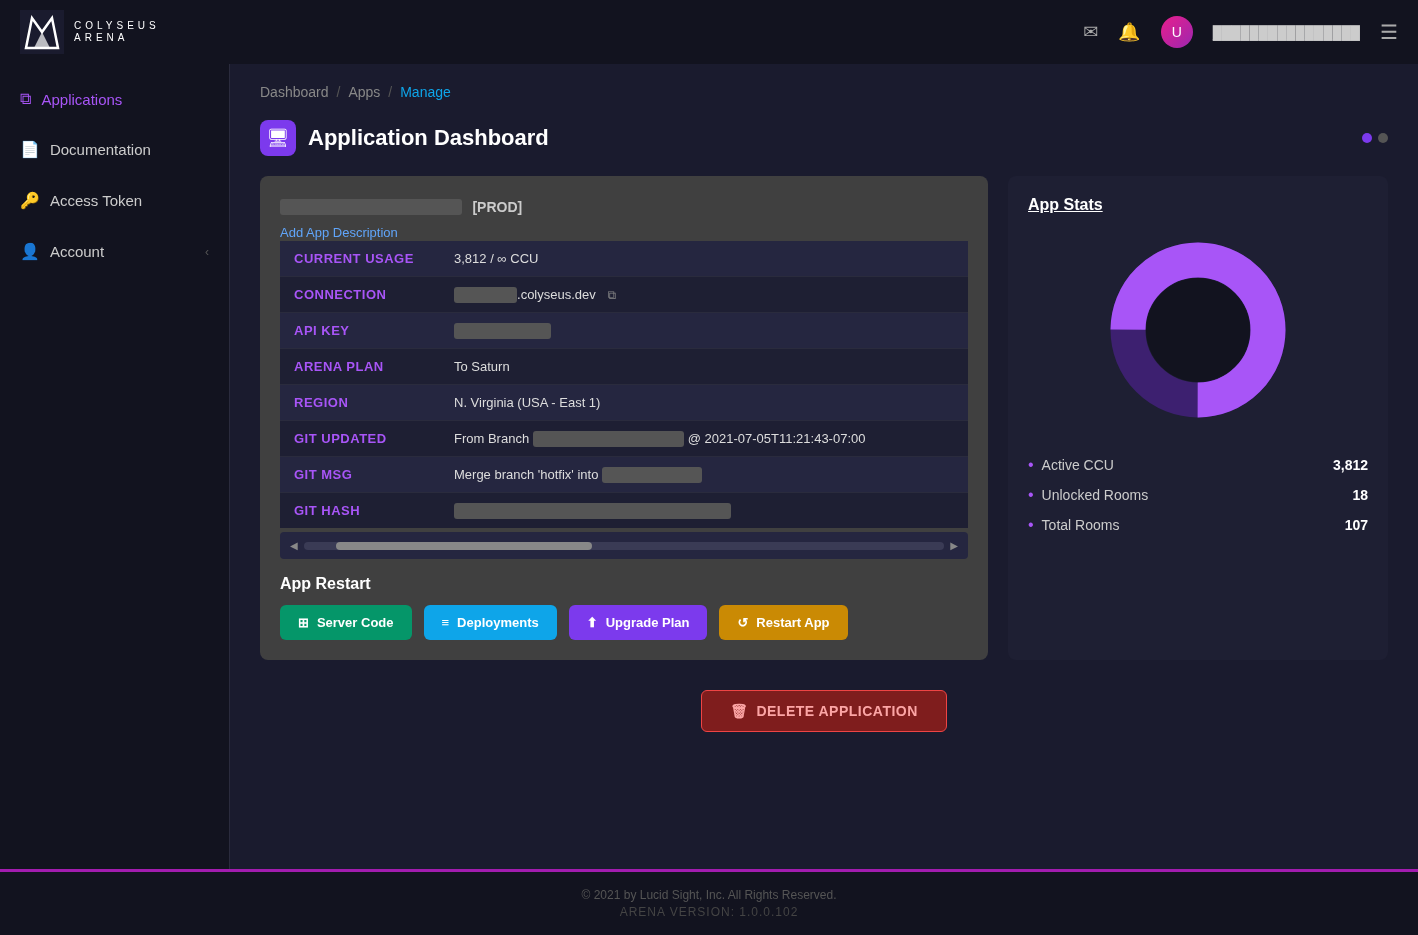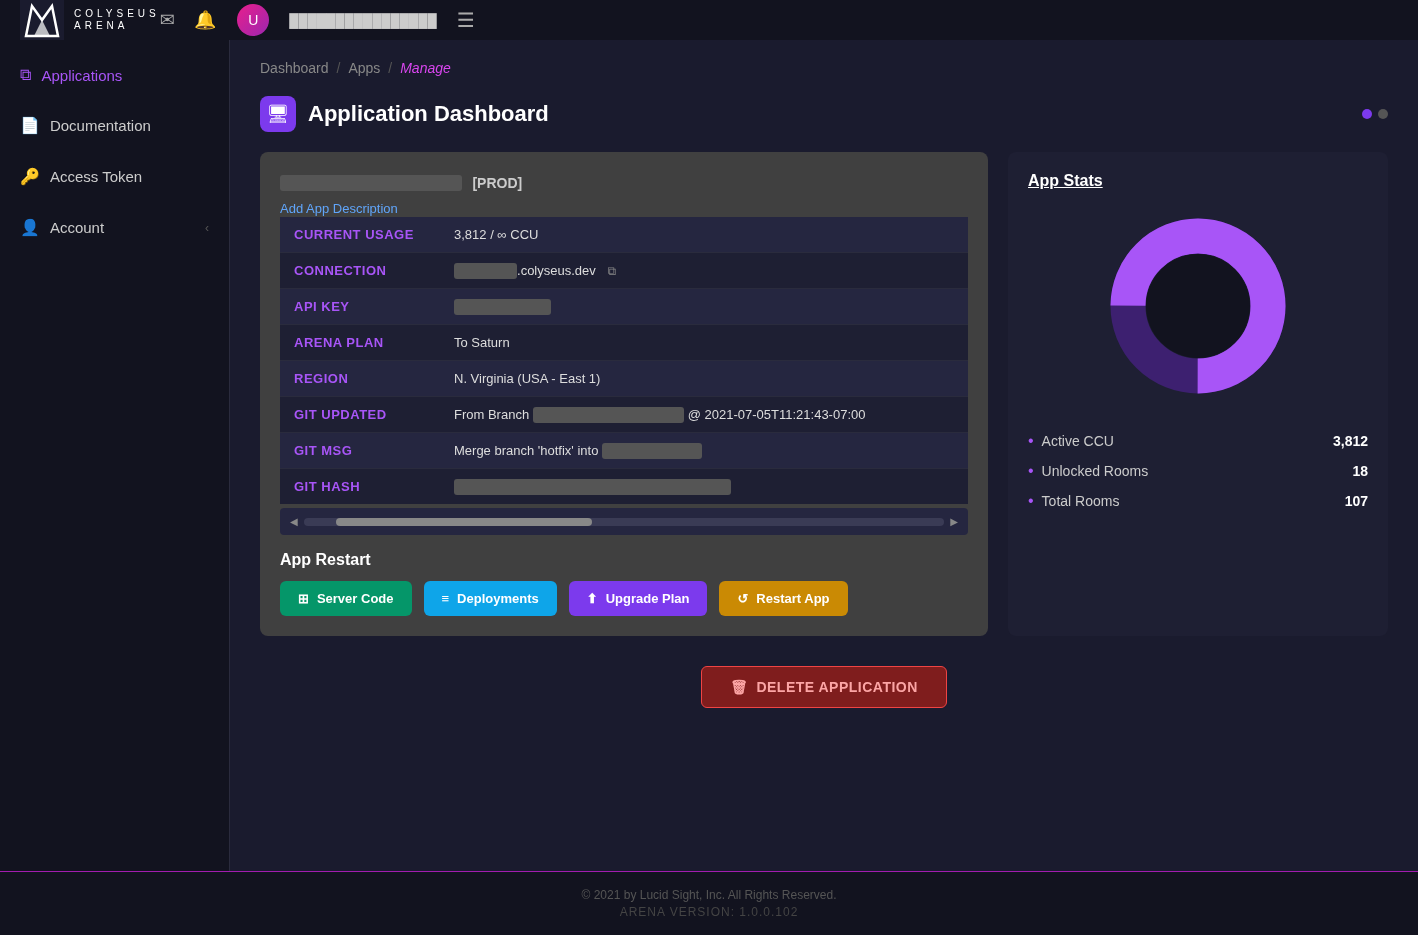--- a/index.html
+++ b/index.html
@@ -9,24 +9,25 @@
       color: #ccc;
       width: 1418px;
       min-height: 935px;
       display: flex;
       flex-direction: column;
     }
 
     
     .top-nav {
       background: #12131f;
-      height: 40px;
+      height: 64px;
       display: flex;
       align-items: center;
       padding: 0 20px;
+      justify-content: space-between;
       flex-shrink: 0;
     }
     .logo {
       display: flex;
       align-items: center;
       gap: 10px;
     }
     .logo-icon {
       width: 44px;
       height: 44px;
@@ -122,22 +123,21 @@
     
     .breadcrumb {
       display: flex;
       align-items: center;
       gap: 8px;
       font-size: 14px;
       color: #888;
       margin-bottom: 20px;
     }
     .breadcrumb .active-crumb {
-      color: #d946ef;
-      font-style: italic;
+      color: #0ea5e9;
     }
     .breadcrumb-sep {
       color: #555;
     }
 
     
     .page-header {
       display: flex;
       align-items: center;
       justify-content: space-between;
@@ -384,21 +384,21 @@
       gap: 8px;
     }
 
     
     .footer {
       background: #12131f;
       text-align: center;
       padding: 16px;
       font-size: 12px;
       color: #555;
-      border-top: 1px solid #a21caf;
+      border-top: 3px solid #a21caf;
       flex-shrink: 0;
     }
     .footer .version {
       font-size: 12px;
       letter-spacing: 1px;
       margin-top: 3px;
       color: #444;
     }
   </style>
 </head>

